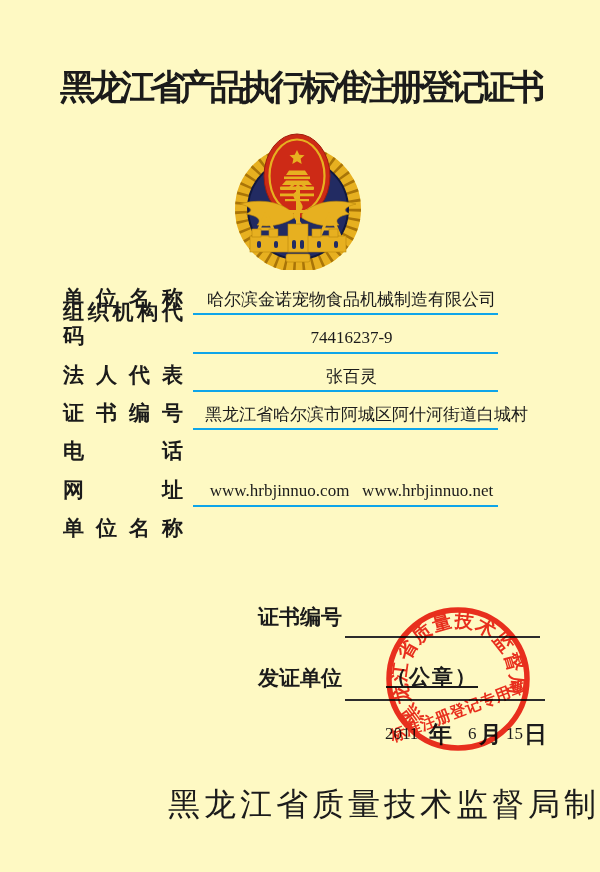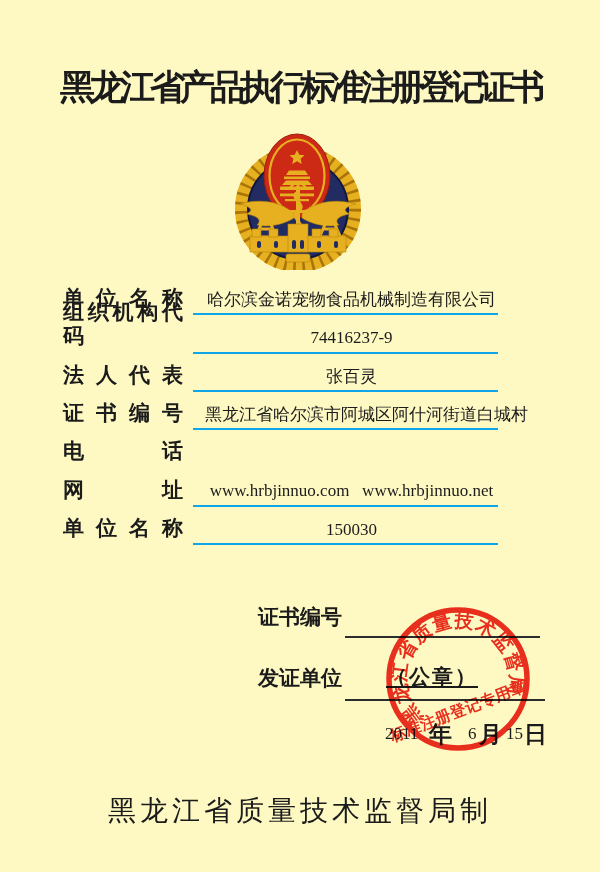--- a/index.html
+++ b/index.html
@@ -30,22 +30,22 @@
     white-space:pre; overflow:visible;text-align:center;
   }
   .issue-label {
     position:absolute; font-size:21px; font-weight:bold; white-space:nowrap;text-align:right;
   }
   .rule { position:absolute; border-top:2px solid #2c2c2c; height:0; }
   .seal-hint { position:absolute; font-size:21px; font-weight:bold; letter-spacing:2px; white-space:nowrap; }
   .date-num { position:absolute; font-size:17px; }
   .date-unit { position:absolute; font-size:23px; font-weight:bold; }
   .footer {
-    position:absolute; top:783px; left:0; width:100%; text-align:center;
-    font-size:28px; letter-spacing:4px; white-space:nowrap;margin-top:9px;
+    position:absolute; top:783px; left:0; width:100%; text-align:right;
+    font-size:32px; letter-spacing:4px; white-space:nowrap;
   }
   .seal {
     position:absolute; left:378px; top:601px; width:160px; height:160px;
     mix-blend-mode:multiply; opacity:.95;
   }
 </style>
 </head>
 <body>
 
 <div class="page">
@@ -132,21 +132,20 @@
     </div>
     <div class="field-row">
       <div class="field-label">电话</div>
     </div>
     <div class="field-row">
       <div class="field-label">网址</div>
       <div class="field-line">www.hrbjinnuo.com   www.hrbjinnuo.net</div>
     </div>
     <div class="field-row">
       <div class="field-label">单位名称</div>
-      <div class="field-line">150030</div>
     </div>
   </div>
 
   <div class="issue-label" style="left:258px; top:603px;">证书编号</div>
   <div class="rule" style="left:345px; top:636px; width:195px;"></div>
   <div class="issue-label" style="left:345px; top:610px; font-weight:normal; font-size:17px;"></div>
 
   <div class="issue-label" style="left:258px; top:664px;">发证单位</div>
   <div class="seal-hint" style="left:386px; top:663px;text-decoration:underline;">（公章）</div>
   <div class="rule" style="left:345px; top:699px; width:200px;"></div>

